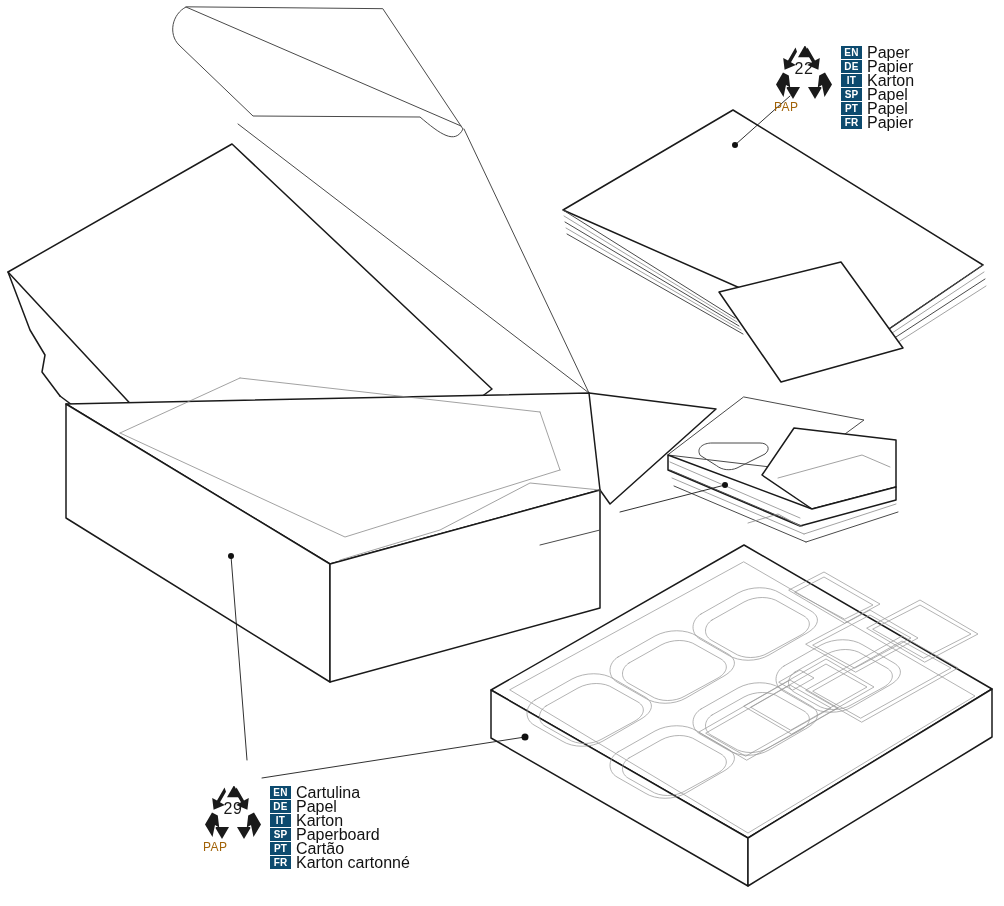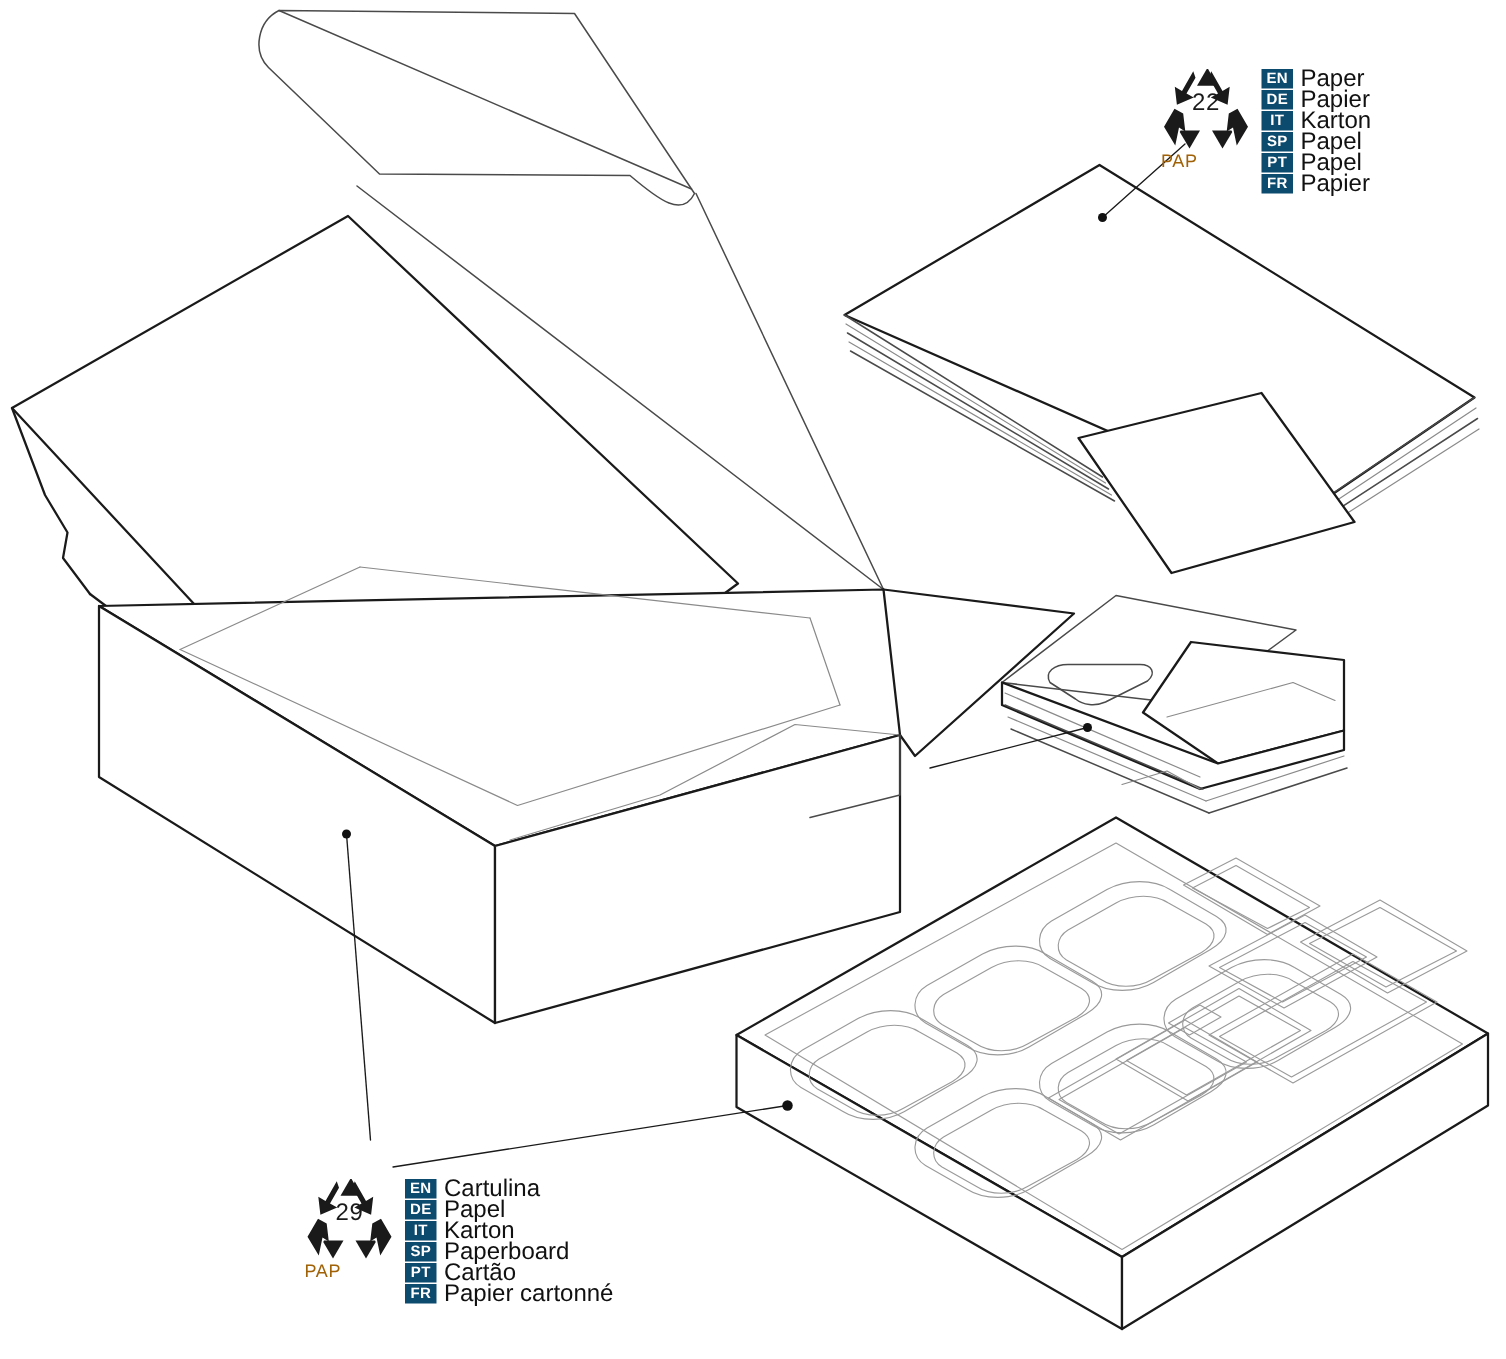--- a/index.html
+++ b/index.html
@@ -363,18 +363,18 @@
       <div class="lang-row">
         <span class="lang-badge">SP</span>
         <span class="lang-name">Paperboard</span>
       </div>
       <div class="lang-row">
         <span class="lang-badge">PT</span>
         <span class="lang-name">Cartão</span>
       </div>
       <div class="lang-row">
         <span class="lang-badge">FR</span>
-        <span class="lang-name">Papier cartonné</span>
+        <span class="lang-name">Karton cartonné</span>
       </div>
     </div>
   </div>
 
 </div>
 
 </body></html>

